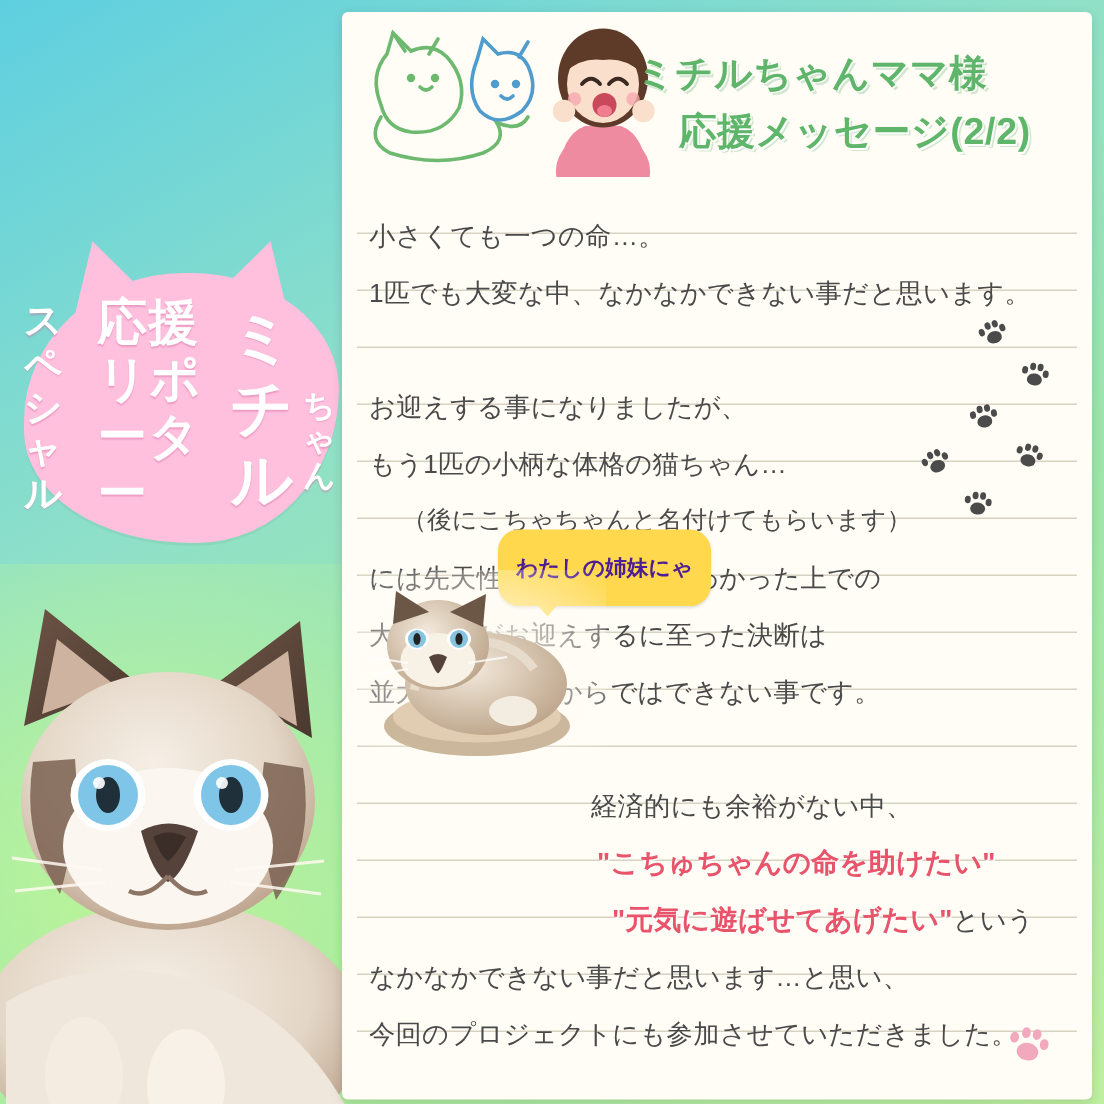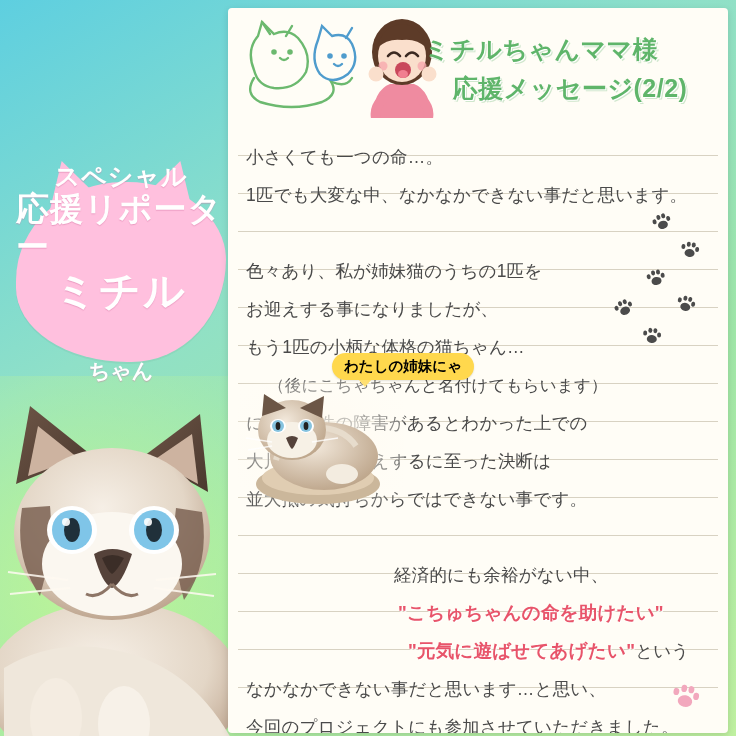--- a/index.html
+++ b/index.html
@@ -30,21 +30,21 @@
     border-radius:52% 48% 46% 54% / 56% 44% 58% 42%;
     box-shadow:0 2px 0 rgba(0,0,0,.04);
   }
   .reporter .ear{
     position:absolute;width:0;height:0;border-left:26px solid transparent;
     border-right:26px solid transparent;border-bottom:46px solid #ffc0de;
   }
   .reporter .ear.l{left:26px;top:-22px;transform:rotate(-16deg);}
   .reporter .ear.r{right:26px;top:-22px;transform:rotate(16deg);}
   .reporter .txt{
-    position:absolute;inset:0;display:flex;flex-direction:column;
+    position:absolute;inset:0;display:flex;
     align-items:center;justify-content:center;color:#ffffff;
     text-shadow:0 1px 1px rgba(210,110,160,.45);
   }
   .reporter .l1{font-size:25px;font-weight:bold;letter-spacing:1px;line-height:1.15;}
   .reporter .l2{font-size:33px;font-weight:bold;letter-spacing:1px;line-height:1.15;}
   .reporter .l3{font-size:41px;font-weight:bold;letter-spacing:2px;line-height:1.15;margin-top:2px;}
   .reporter .l4{font-size:21px;font-weight:bold;line-height:1.1;margin-top:44px;}
 
   
   .catphoto{
@@ -93,22 +93,22 @@
     text-shadow:1px 1px 0 #fff;
   }
   .center-end{
     position:absolute;left:60px;top:660px;width:420px;
     color:#4a4a4a;font-size:23px;letter-spacing:2px;
   }
 
   
   .bubble{
     position:absolute;left:104px;top:345px;
-    background:#ffd84d;color:#000000;font-weight:bold;font-size:14.5px;
-    padding:4px 12px;border-radius:14px;white-space:nowrap;
+    background:#ffd84d;color:#4c1d95;font-weight:bold;font-size:14.5px;
+    padding:16px 12px;border-radius:14px;white-space:nowrap;
     box-shadow:0 1px 2px rgba(0,0,0,.12);
   }
   .bubble:after{
     content:"";position:absolute;left:26px;bottom:-7px;
     border-left:7px solid transparent;border-right:7px solid transparent;
     border-top:8px solid #ffd84d;
   }
 
   
   .inset{
@@ -270,21 +270,20 @@
 
     <div class="title">
       <span>ミチルちゃんママ様</span>
       <span class="t2">応援メッセージ(2/2)</span>
     </div>
 
     <div class="body">
       <p>小さくても一つの命…。</p>
       <p>1匹でも大変な中、なかなかできない事だと思います。</p>
       <p style="height:38px"></p>
-      <p>色々あり、私が姉妹猫のうちの1匹を</p>
       <p>お迎えする事になりましたが、</p>
       <p>もう1匹の小柄な体格の猫ちゃん…</p>
       <p class="indent small">（後にこちゃちゃんと名付けてもらいます）</p>
       <p>には先天性の障害があるとわかった上での</p>
       <p>大川さんがお迎えするに至った決断は</p>
       <p>並大抵の気持ちからではできない事です。</p>
       <p style="height:38px"></p>
       <p style="padding-left:148px">経済的にも余裕がない中、</p>
       <p style="padding-left:152px"><span class="hl">"こちゅちゃんの命を助けたい"</span></p>
       <p style="padding-left:162px">

